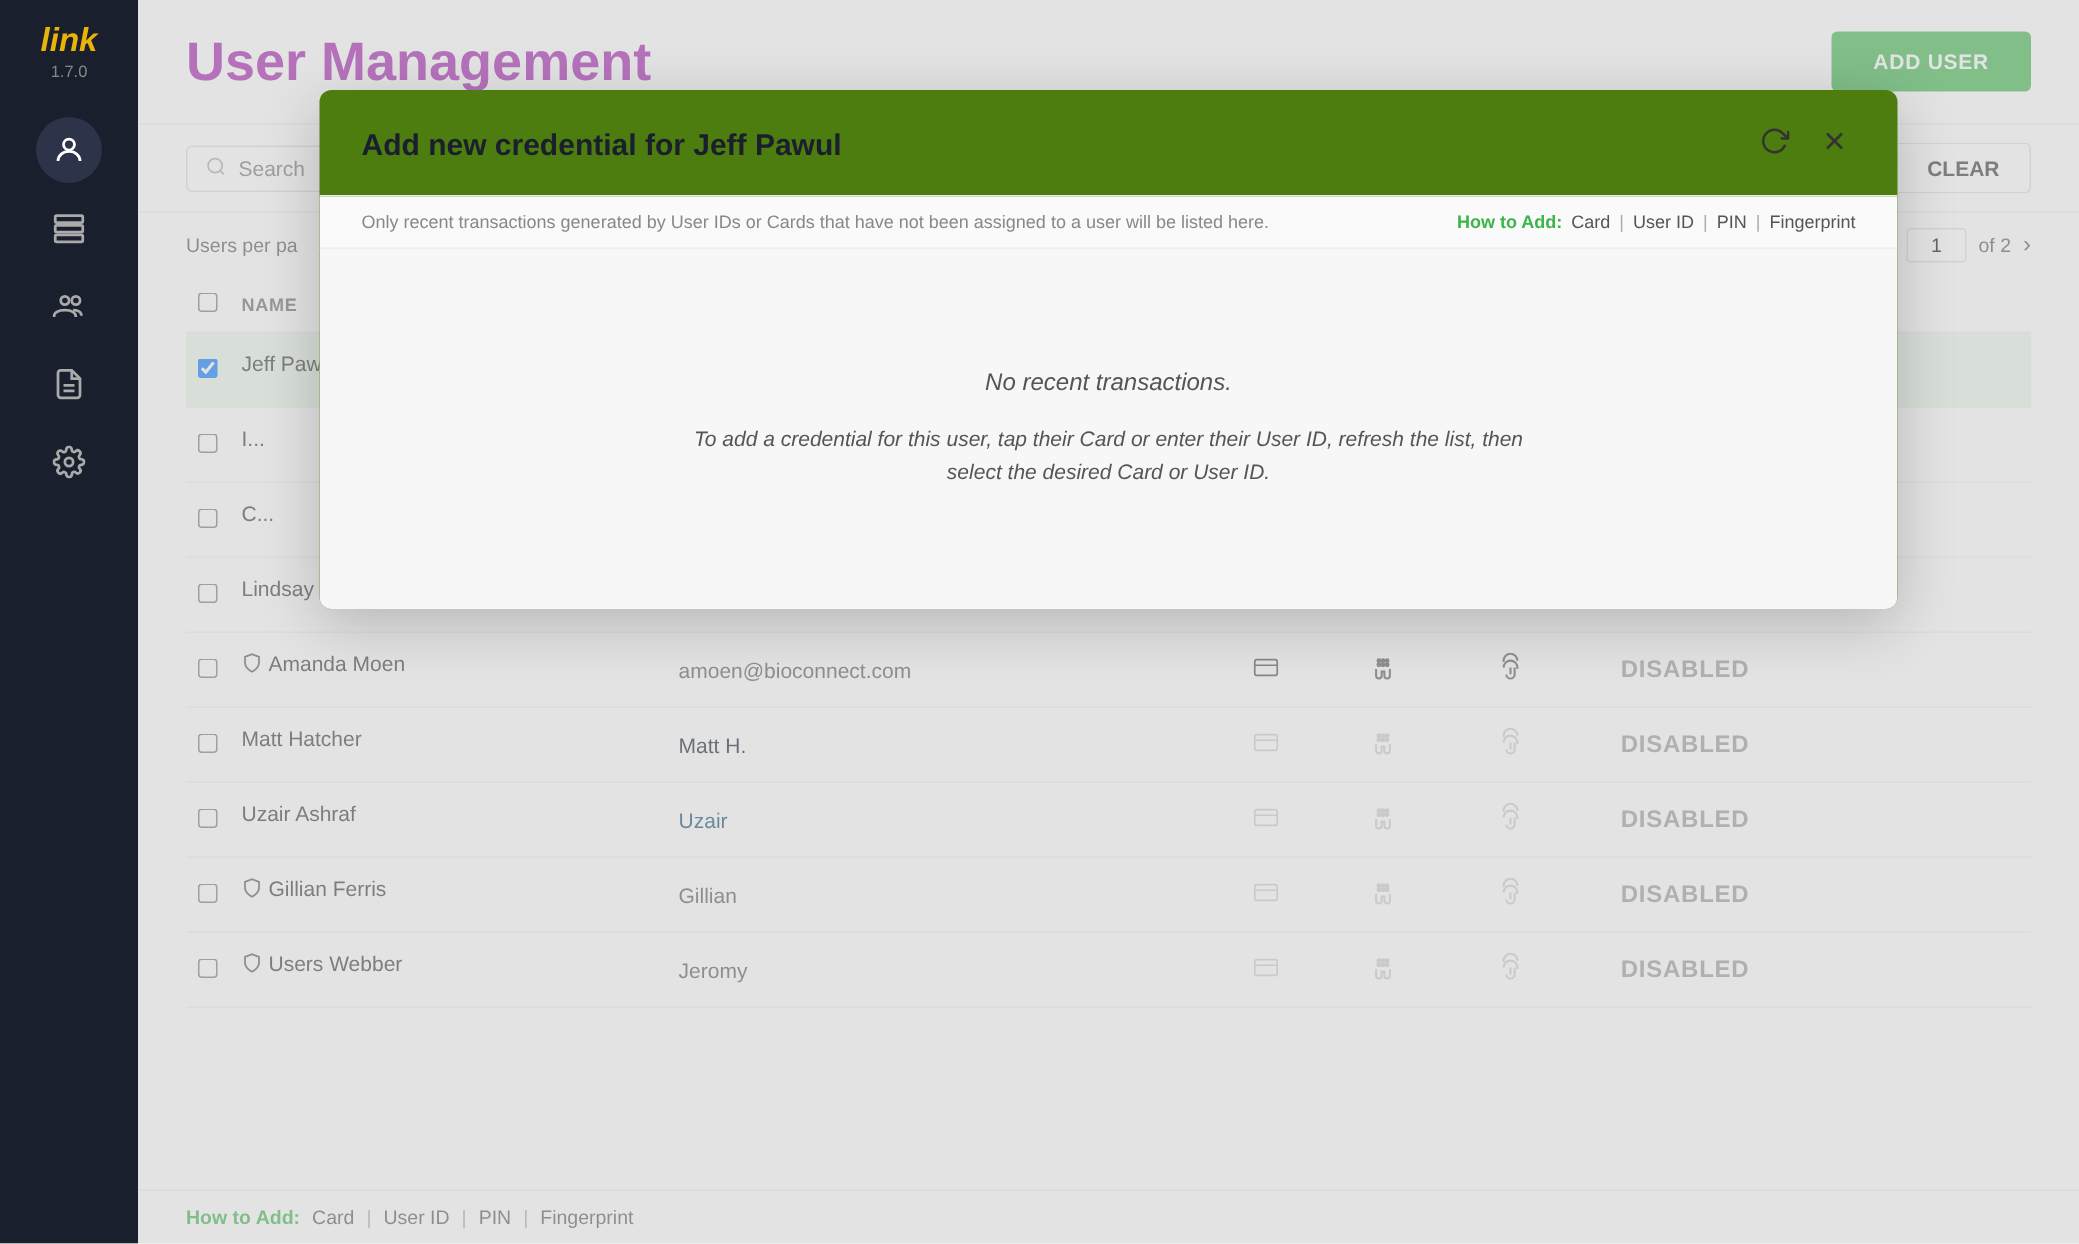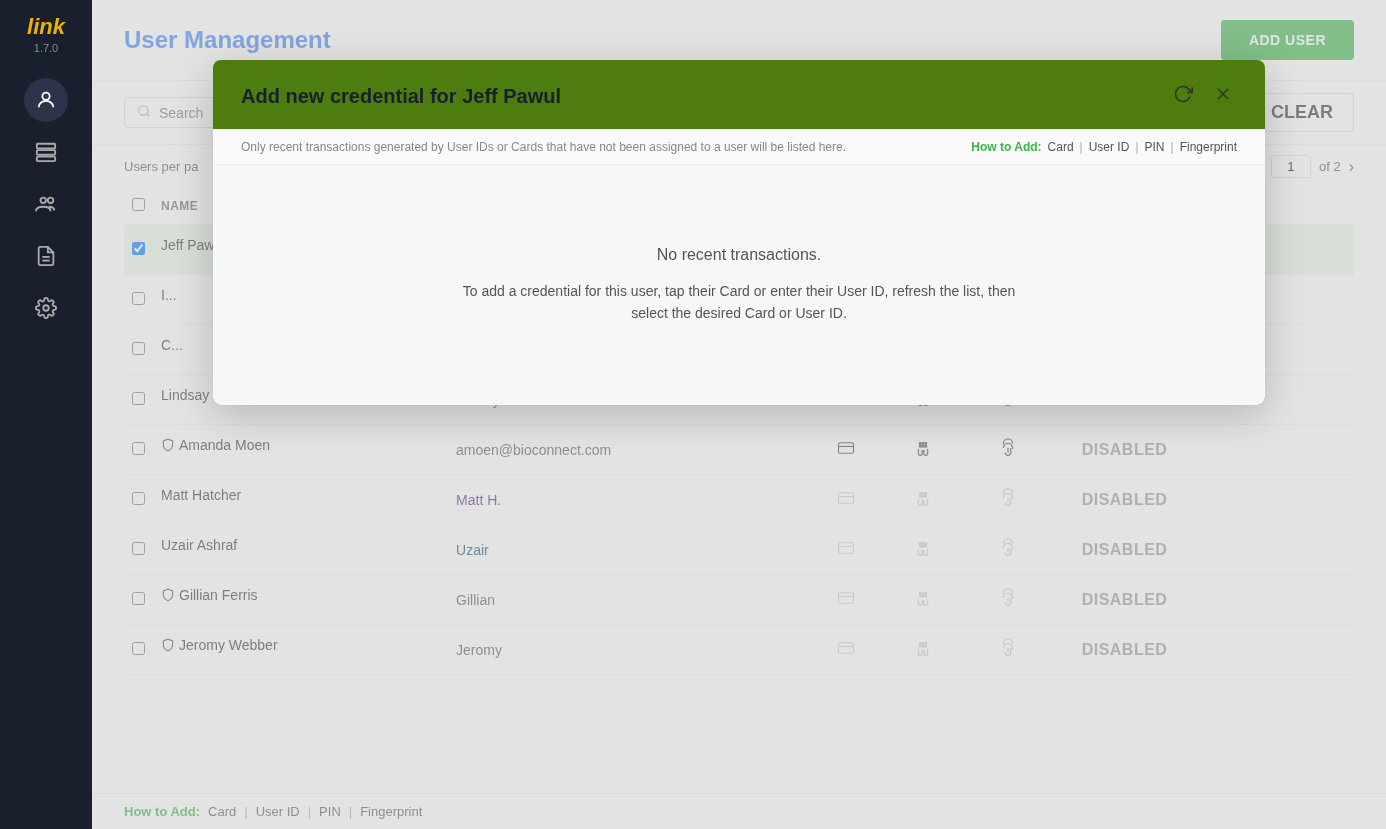--- a/index.html
+++ b/index.html
@@ -86,23 +86,23 @@
       overflow: hidden;
     }
     .main-header {
       display: flex;
       align-items: center;
       justify-content: space-between;
       padding: 20px 32px;
       border-bottom: 1px solid #eee;
     }
     .page-title {
-      font-size: 24px;
+      font-size: 36px;
       font-weight: 700;
-      color: #3b82f6;
+      color: #a21caf;
     }
     .add-user-btn {
       background: #3ab549;
       color: #fff;
       border: none;
       padding: 12px 28px;
       font-size: 14px;
       font-weight: 700;
       letter-spacing: 0.5px;
       border-radius: 4px;
@@ -143,21 +143,21 @@
       font-size: 14px;
       color: #333;
       border-radius: 4px 0 0 4px;
       cursor: pointer;
     }
     .clear-btn {
       border: 1px solid #ddd;
       border-left: none;
       background: #fff;
       padding: 8px 20px;
-      font-size: 18px;
+      font-size: 14px;
       font-weight: 600;
       color: #333;
       border-radius: 0 4px 4px 0;
       cursor: pointer;
       text-align: right;
     }
 
     
     .table-wrap {
       flex: 1;
@@ -293,20 +293,21 @@
     .modal-body {
       padding: 20px 28px;
       min-height: 240px;
       background: #f7f7f7;
       display: flex;
       flex-direction: column;
       align-items: center;
       justify-content: center;
       text-align: center;
       gap: 16px;
+      font-style: italic;
     }
     .no-transactions {
       font-size: 16px;
       color: #555;
     }
     .instructions {
       font-size: 14px;
       color: #555;
       max-width: 580px;
       line-height: 1.6;
@@ -544,21 +545,21 @@
                 <path d="M9 17c0 1.66 1.34 3 3 3s3-1.34 3-3v-5"></path>
                 <path d="M12 12v5"></path>
               </svg></td>
     <td><span class="disabled-badge">DISABLED</span></td>
   </tr>
           <tr>
     <td class="cb"><input type="checkbox" style=""></td>
     <td style="display:flex;align-items:center;padding:12px 8px">
               <span>Matt Hatcher</span>
             </td>
-    <td style="color:#4c1d95">Matt H.</td>
+    <td style="color:#0f172a">Matt H.</td>
     <td><svg width="18" height="18" viewBox="0 0 24 24" fill="none" stroke="#ccc" stroke-width="1.5">
                 <rect x="2" y="5" width="20" height="14" rx="2"></rect>
                 <line x1="2" y1="10" x2="22" y2="10"></line>
               </svg></td>
     <td><svg width="22" height="22" viewBox="0 0 24 24" fill="none" stroke="#ccc" stroke-width="1.5">
                 <circle cx="9" cy="7" r="1" fill="#ccc"></circle>
                 <circle cx="12" cy="7" r="1" fill="#ccc"></circle>
                 <circle cx="15" cy="7" r="1" fill="#ccc"></circle>
                 <circle cx="9" cy="10" r="1" fill="#ccc"></circle>
                 <circle cx="12" cy="10" r="1" fill="#ccc"></circle>
@@ -632,21 +633,21 @@
                 <path d="M12 12v5"></path>
               </svg></td>
     <td><span class="disabled-badge">DISABLED</span></td>
   </tr>
           <tr>
     <td class="cb"><input type="checkbox" style=""></td>
     <td style="display:flex;align-items:center;padding:12px 8px">
               <svg width="14" height="14" viewBox="0 0 24 24" fill="none" stroke="#555" stroke-width="2" style="margin-right:4px">
                 <path d="M12 22s8-4 8-10V5l-8-3-8 3v7c0 6 8 10 8 10z"></path>
               </svg>
-              <span>Jeromy Webber</span>
+              <span>Users Webber</span>
             </td>
     <td style="color:#555">Jeromy</td>
     <td><svg width="18" height="18" viewBox="0 0 24 24" fill="none" stroke="#ccc" stroke-width="1.5">
                 <rect x="2" y="5" width="20" height="14" rx="2"></rect>
                 <line x1="2" y1="10" x2="22" y2="10"></line>
               </svg></td>
     <td><svg width="22" height="22" viewBox="0 0 24 24" fill="none" stroke="#ccc" stroke-width="1.5">
                 <circle cx="9" cy="7" r="1" fill="#ccc"></circle>
                 <circle cx="12" cy="7" r="1" fill="#ccc"></circle>
                 <circle cx="15" cy="7" r="1" fill="#ccc"></circle>

